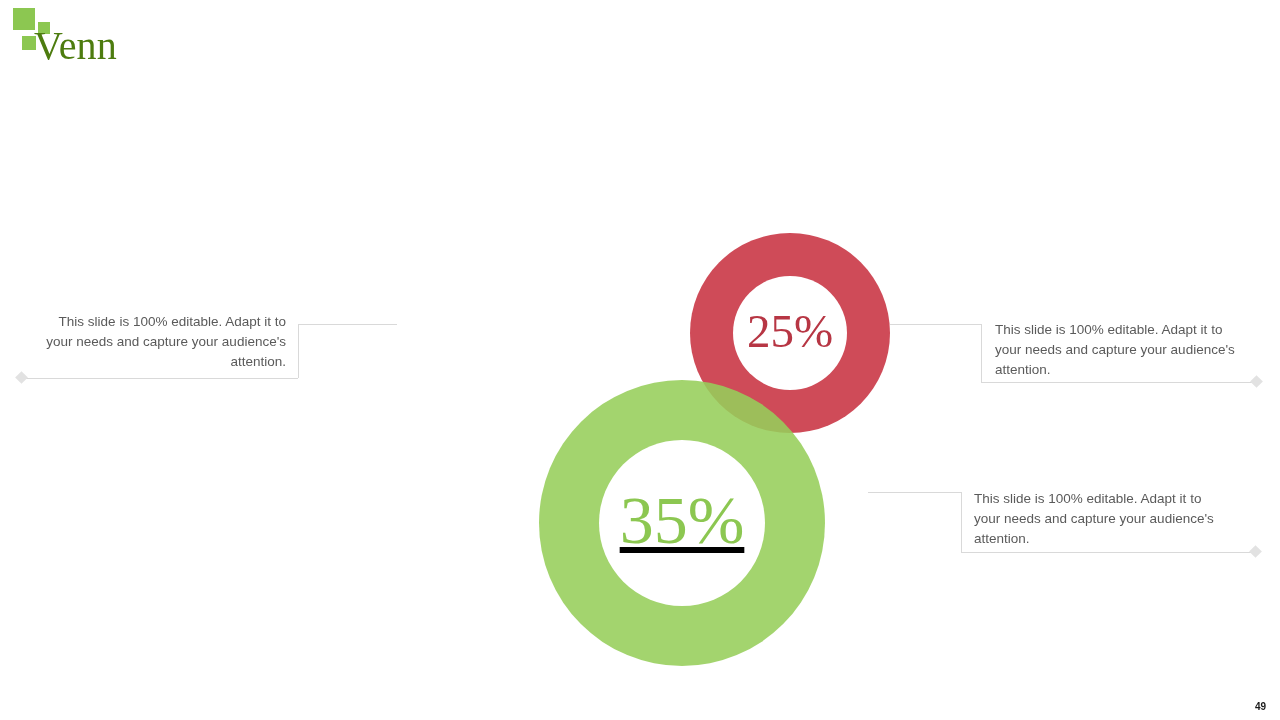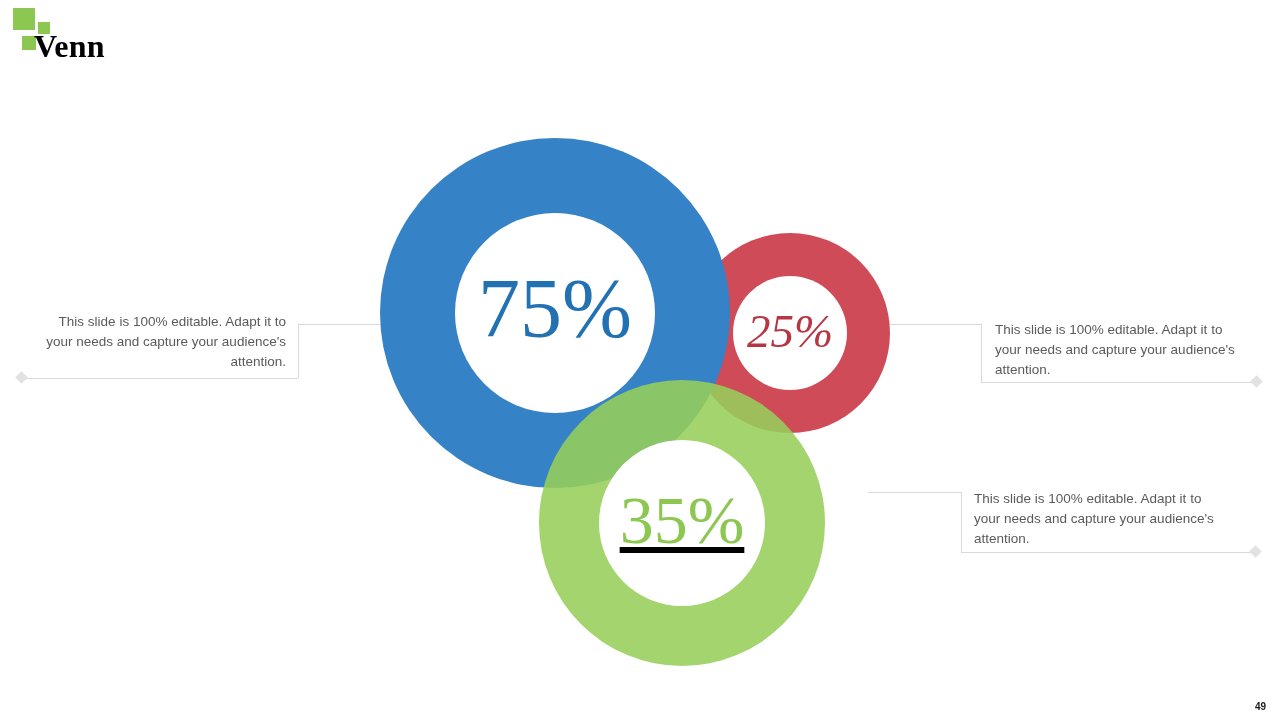--- a/index.html
+++ b/index.html
@@ -16,43 +16,43 @@
   .logo{position:absolute;left:8px;top:8px;width:46px;height:46px;}
   .logo .sq{position:absolute;background:#8CC751;}
   .logo .sq1{left:5px;top:0px;width:22px;height:22px;}
   .logo .sq2{left:30px;top:14px;width:12px;height:12px;}
   .logo .sq3{left:14px;top:28px;width:14px;height:14px;}
 
   
   .title{
     position:absolute;left:34px;top:24px;
     font-family:"Liberation Serif", serif;
-    font-size:32px;line-height:44px;color:#000000;
-    letter-spacing:.2px;white-space:nowrap;font-weight:bold;
+    font-size:40px;line-height:44px;color:#4d7c0f;
+    letter-spacing:.2px;white-space:nowrap;
   }
 
   
   .venn{position:absolute;left:0;top:0;width:1280px;height:720px;}
   .ring{position:absolute;border-radius:50%;}
   .ring .hole{position:absolute;border-radius:50%;background:#ffffff;
               display:flex;align-items:center;justify-content:center;}
   .pct{
     font-family:"Liberation Serif", serif;
     font-weight:400;white-space:nowrap;line-height:1;
   }
 
   
   #ring-blue{left:380px;top:138px;width:350px;height:350px;background:#3583C6;z-index:3;}
   #ring-blue .hole{left:75px;top:75px;width:200px;height:200px;}
   #ring-blue .pct{font-size:84px;color:#2272B3;position:relative;top:-4px;}
 
   
   #ring-red{left:690px;top:233px;width:200px;height:200px;background:#CF4B58;z-index:2;}
   #ring-red .hole{left:43px;top:43px;width:114px;height:114px;}
-  #ring-red .pct{font-size:47px;color:#B73644;position:relative;top:-2px;font-style:italic;}
+  #ring-red .pct{font-size:47px;color:#B73644;position:relative;top:-2px;}
 
   
   #ring-green{left:539px;top:380px;width:286px;height:286px;background:rgba(150,206,90,.88);z-index:4;}
   #ring-green .hole{left:60px;top:60px;width:166px;height:166px;text-decoration:underline;}
   #ring-green .pct{font-size:68px;color:#8CC751;position:relative;top:-3px;}
 
   
   .conn{position:absolute;}
   .conn .h{position:absolute;height:1px;background:#D9D9D9;}
   .conn .v{position:absolute;width:1px;background:#D9D9D9;}
@@ -81,25 +81,20 @@
   <div class="logo">
     <div class="sq sq1"></div>
     <div class="sq sq2"></div>
     <div class="sq sq3"></div>
   </div>
 
   <div class="title">Venn</div>
 
   <div class="venn">
 
-    <div class="ring" id="ring-blue">
-      <div class="hole">
-        <span class="pct">75%</span>
-      </div>
-    </div>
 
     <div class="ring" id="ring-red">
       <div class="hole">
         <span class="pct">25%</span>
       </div>
     </div>
 
     <div class="ring" id="ring-green">
       <div class="hole">
         <span class="pct">35%</span>

